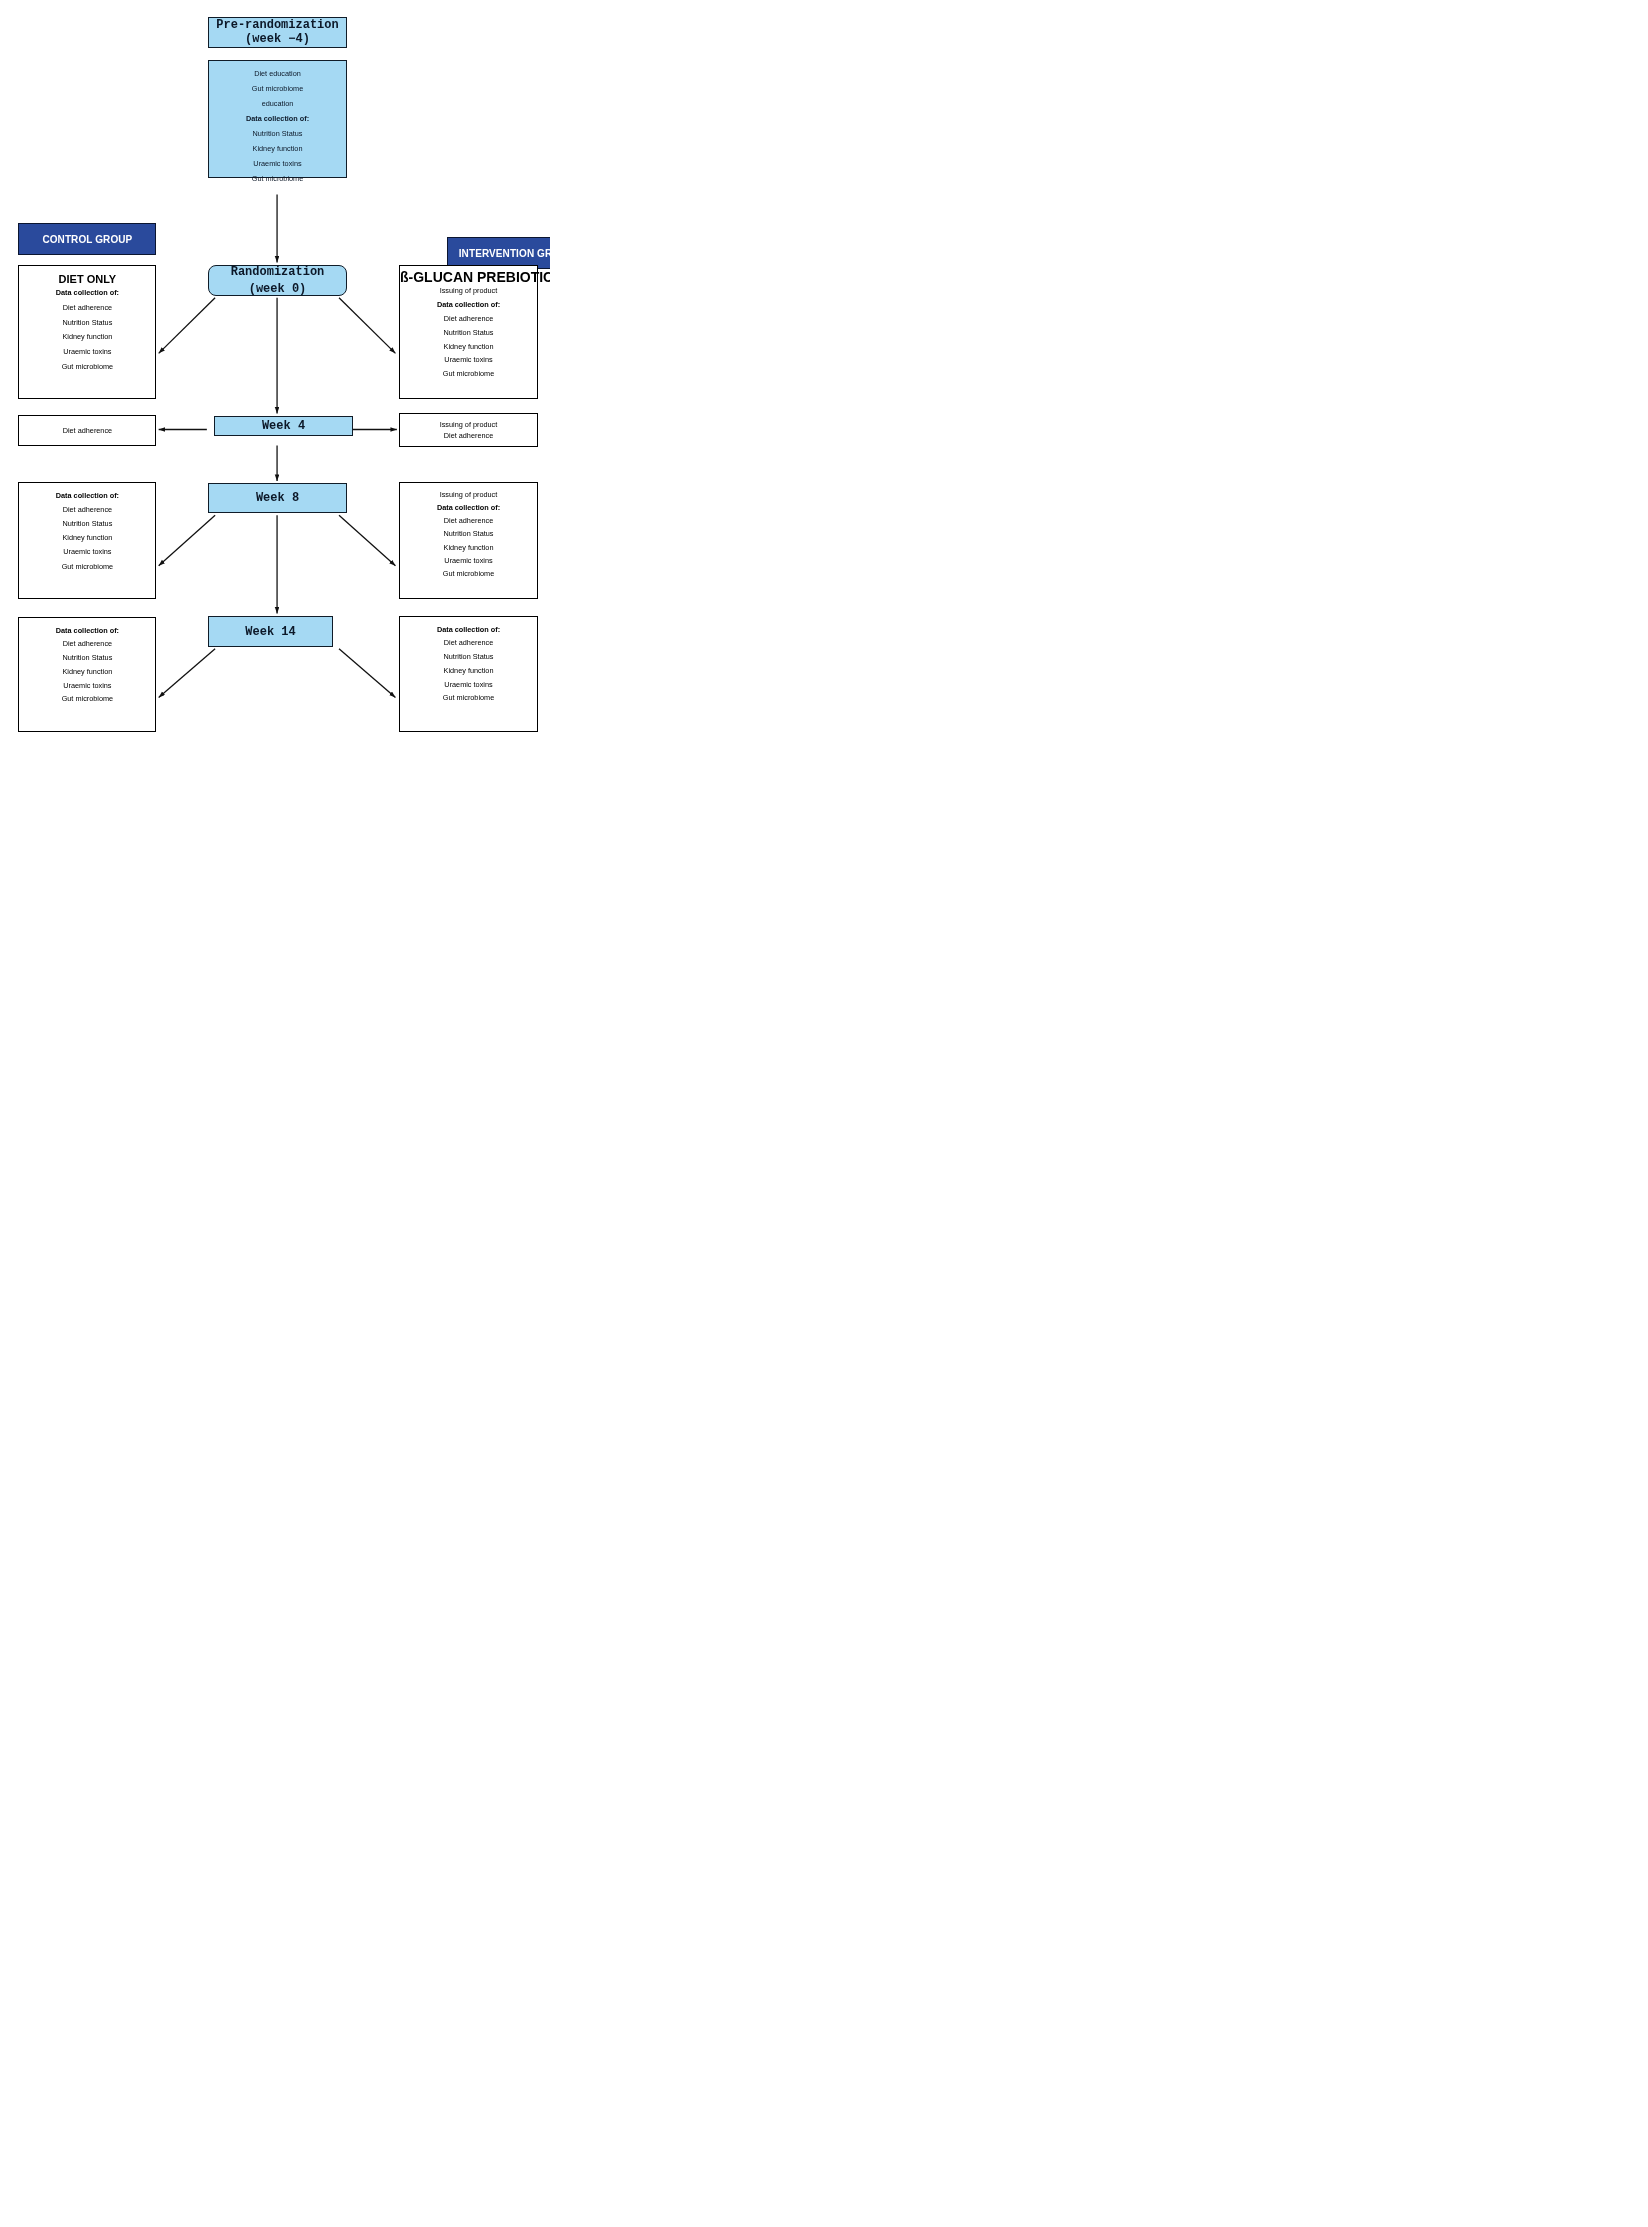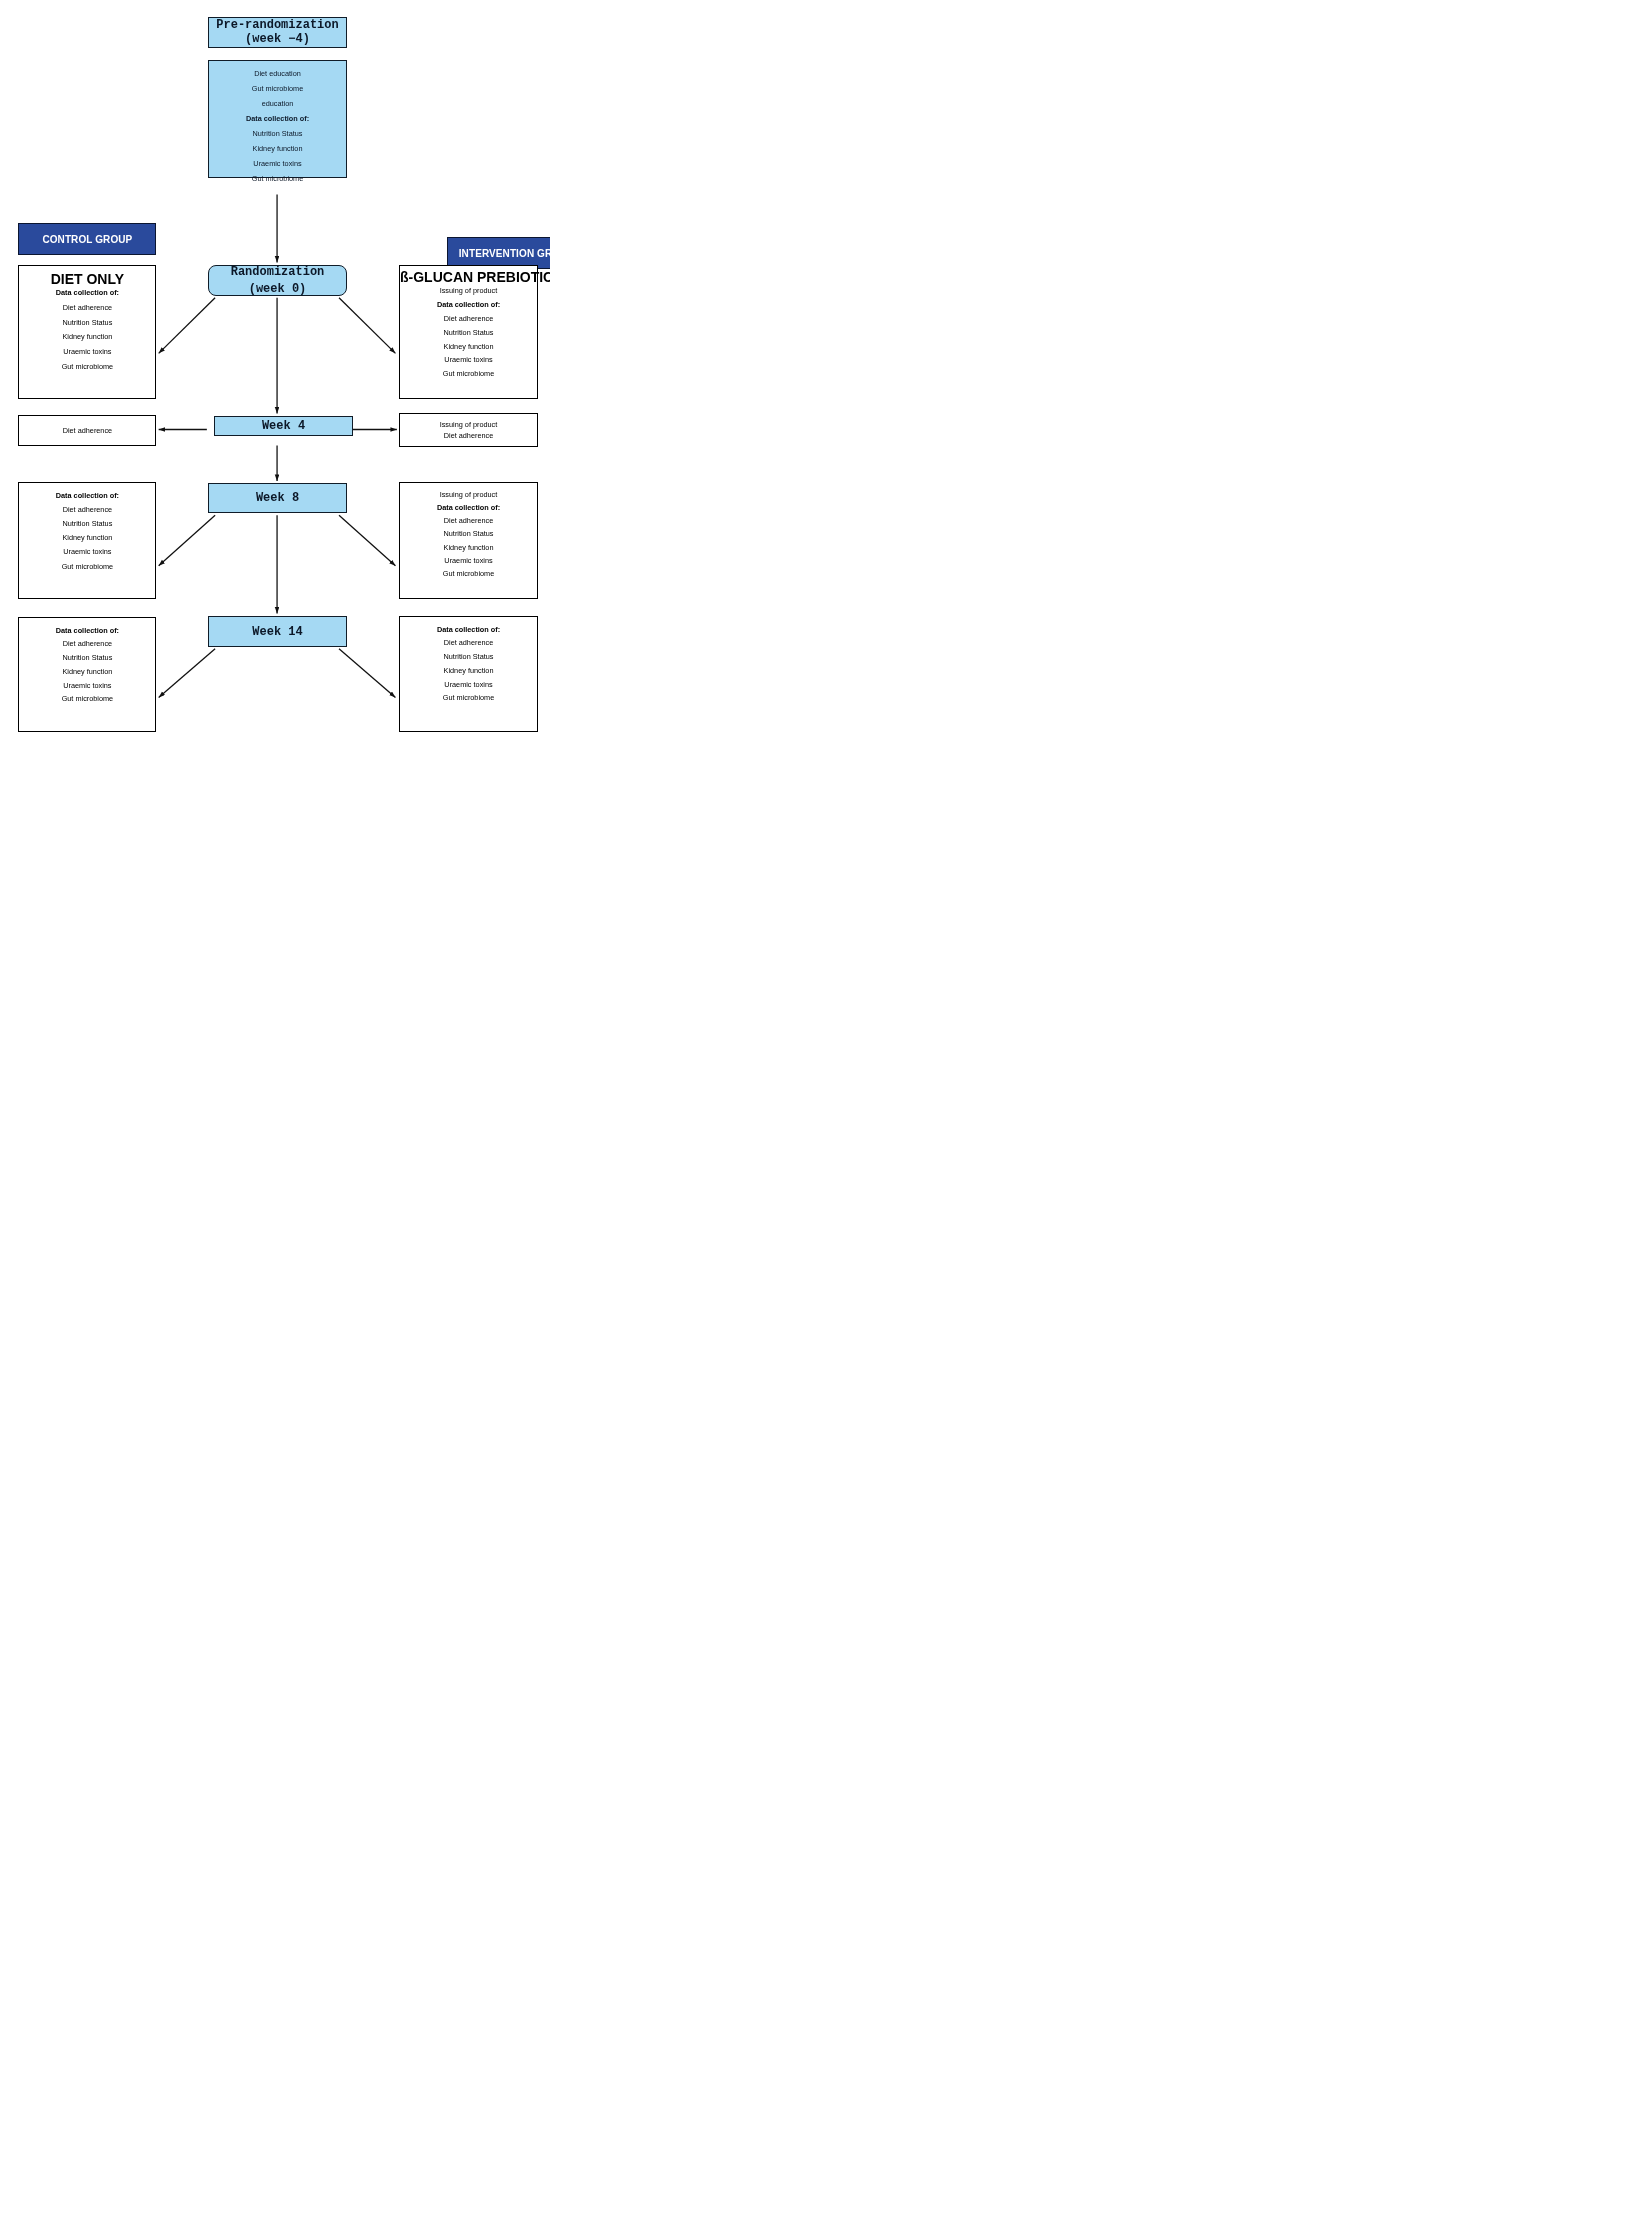--- a/index.html
+++ b/index.html
@@ -69,21 +69,21 @@
   <div class="box header" style="left:399px;top:237px;width:139px;height:32px;margin-left:48px;">
     <span>INTERVENTION GROUP</span>
   </div>
 
   <div class="box blue center-flex title" style="left:208px;top:265px;width:139px;height:31px;line-height:1.35;border-radius:8px;">
     <span>Randomization</span>
     <span>(week 0)</span>
   </div>
 
   <div class="box white body-text" style="left:18.4px;top:265px;width:138px;height:134px;line-height:14.7px;padding-top:5.5px;">
-    <div class="ln b" style="font-size:14px;">DIET ONLY</div>
+    <div class="ln b" style="font-size:11px;">DIET ONLY</div>
     <div class="ln b">Data collection of:</div>
     <div class="ln">Diet adherence</div>
     <div class="ln">Nutrition Status</div>
     <div class="ln">Kidney function</div>
     <div class="ln">Uraemic toxins</div>
     <div class="ln">Gut microbiome</div>
   </div>
 
   <div class="box white body-text" style="left:399px;top:265px;width:139px;height:134px;line-height:13.8px;padding-top:4.6px;">
     <div class="ln b" style="font-size:14px;">ß-GLUCAN PREBIOTIC</div>
@@ -121,21 +121,21 @@
   <div class="box white body-text" style="left:399px;top:482px;width:139px;height:117px;line-height:13.3px;padding-top:4.6px;">
     <div class="ln">Issuing of product</div>
     <div class="ln b">Data collection of:</div>
     <div class="ln">Diet adherence</div>
     <div class="ln">Nutrition Status</div>
     <div class="ln">Kidney function</div>
     <div class="ln">Uraemic toxins</div>
     <div class="ln">Gut microbiome</div>
   </div>
 
-  <div class="box blue center-flex title" style="left:208px;top:616px;width:139px;height:31px;">
+  <div class="box blue center-flex title" style="left:208px;top:616px;width:125px;height:31px;">
     <span>Week 14</span>
   </div>
   <div class="box white body-text" style="left:18.4px;top:617px;width:138px;height:115px;line-height:13.8px;padding-top:5.5px;">
     <div class="ln b">Data collection of:</div>
     <div class="ln">Diet adherence</div>
     <div class="ln">Nutrition Status</div>
     <div class="ln">Kidney function</div>
     <div class="ln">Uraemic toxins</div>
     <div class="ln">Gut microbiome</div>
   </div>

